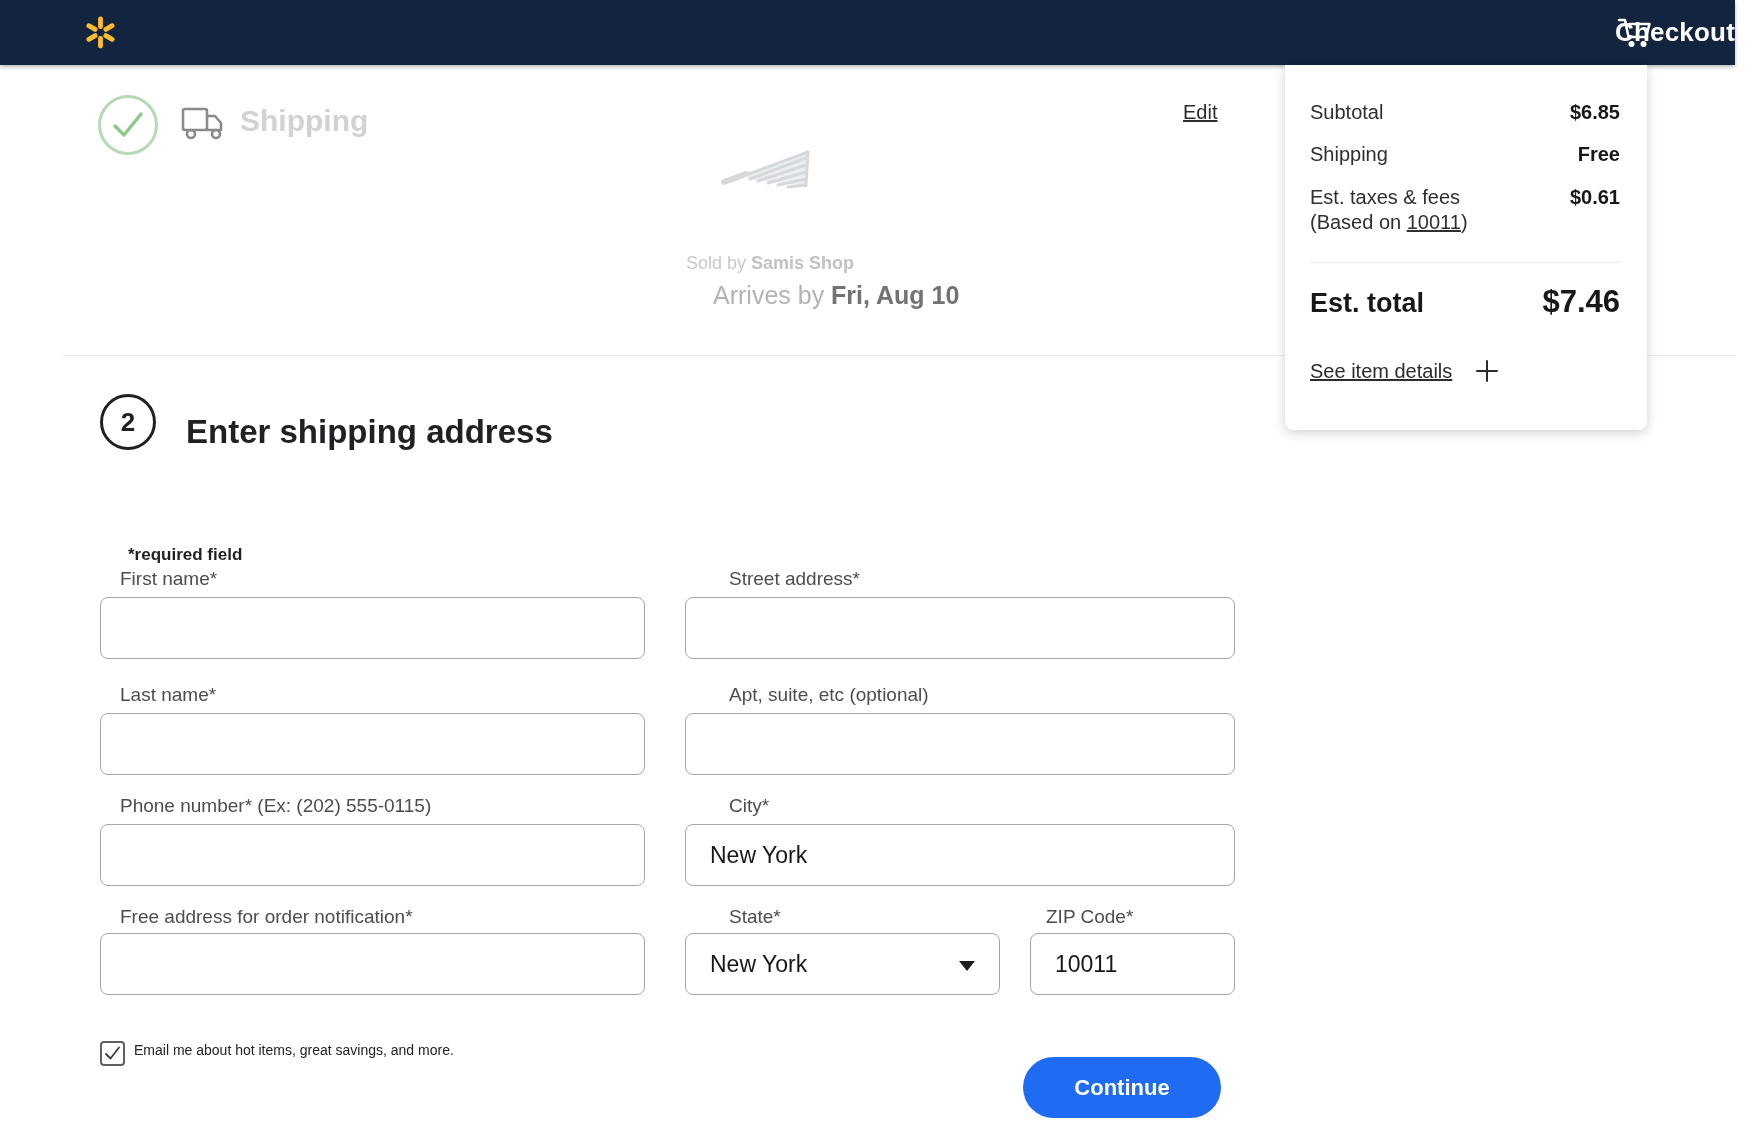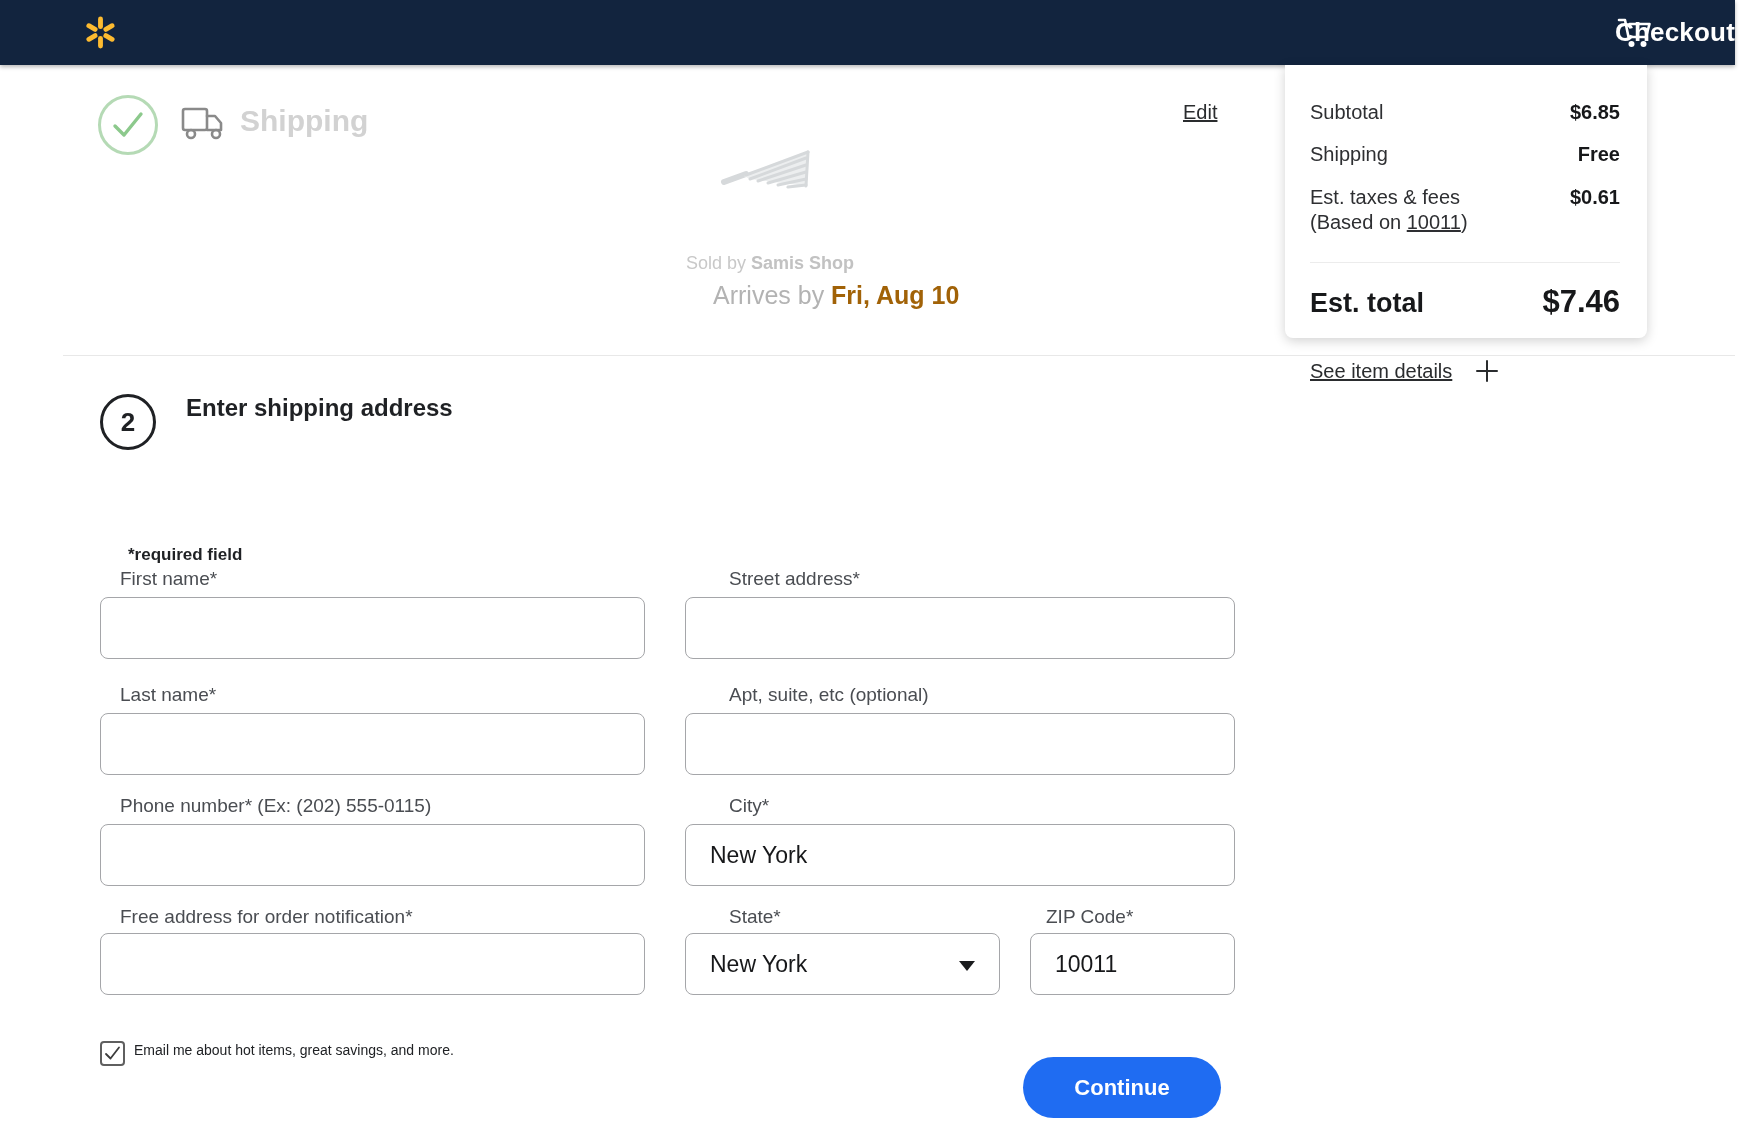--- a/index.html
+++ b/index.html
@@ -22,27 +22,27 @@
   .truck { position: absolute; left: 180px; top: 105px; width: 47px; height: 38px; }
   .shipping-title { position: absolute; left: 240px; top: 104px; font-size: 30px;
     font-weight: bold; color: #d2d2d2; }
   .edit-link { position: absolute; left: 1183px; top: 101px; font-size: 20px;
     color: #2a2c2e; text-decoration: underline; cursor: pointer; }
 
   .product-img { position: absolute; left: 720px; top: 146px; width: 92px; height: 52px; }
   .sold-by { position: absolute; left: 686px; top: 253px; font-size: 18px; color: #c8c8c8; }
   .sold-by b { color: #c2c2c2; }
   .arrives { position: absolute; left: 713px; top: 281px; font-size: 25px; color: #b3b3b3; }
-  .arrives b { color: #a16207; }
+  .arrives b { color: #737373; }
 
   .section-divider { position: absolute; left: 63px; top: 355px; width: 1672px; height: 1px;
     background: #e8e8e8; z-index: 1; }
 
   
-  .summary-card { position: absolute; left: 1285px; top: 65px; width: 362px; height: 273px;
+  .summary-card { position: absolute; left: 1285px; top: 65px; width: 362px; height: 365px;
     background: #ffffff; border-radius: 0 0 8px 8px; z-index: 5;
     box-shadow: 0 3px 12px rgba(0,0,0,.18); }
   .summary-card .row { position: absolute; left: 25px; right: 27px; display: flex;
     justify-content: space-between; font-size: 20px; color: #2e2f32; }
   .row-subtotal { top: 36px; }
   .row-shipfee  { top: 78px; }
   .row-taxes    { top: 121px; }
   .row-basedon  { top: 146px; }
   .summary-card .val { font-weight: bold; color: #17181a; }
   .zip-link { text-decoration: underline; cursor: pointer; }
@@ -53,21 +53,21 @@
   .total-label { font-size: 27px; font-weight: bold; color: #17181a; }
   .total-value { font-size: 31px; font-weight: bold; color: #17181a; }
   .details-link { position: absolute; left: 25px; top: 295px; font-size: 20px; color: #2a2c2e;
     text-decoration: underline; cursor: pointer; }
   .plus-icon { position: absolute; left: 190px; top: 294px; width: 24px; height: 24px; cursor: pointer; }
 
   
   .step-circle { position: absolute; left: 100px; top: 394px; width: 56px; height: 56px;
     border: 3px solid #1f2124; border-radius: 50%; text-align: center; line-height: 51px;
     font-size: 26px; font-weight: bold; color: #1f2124; }
-  .step-heading { position: absolute; left: 186px; top: 394px; font-size: 24px;
+  .step-heading { position: absolute; left: 186px; top: 413px; font-size: 33px;
     font-weight: bold; color: #1f2124; }
   .required-note { position: absolute; left: 120px; top: 545px; font-size: 17px;
     font-weight: bold; color: #1f2124; margin-left: 8px; }
 
   
   .field-label { position: absolute; font-size: 19px; color: #4a4d52; }
   .tf { position: absolute; height: 62px; border: 1px solid #a5a6a9; border-radius: 8px;
     background: #fff; font-size: 23px; color: #17181a; padding: 0 24px;
     font-family: "Liberation Sans", sans-serif; outline: none; }
   .col-l { left: 100px; width: 545px; }

